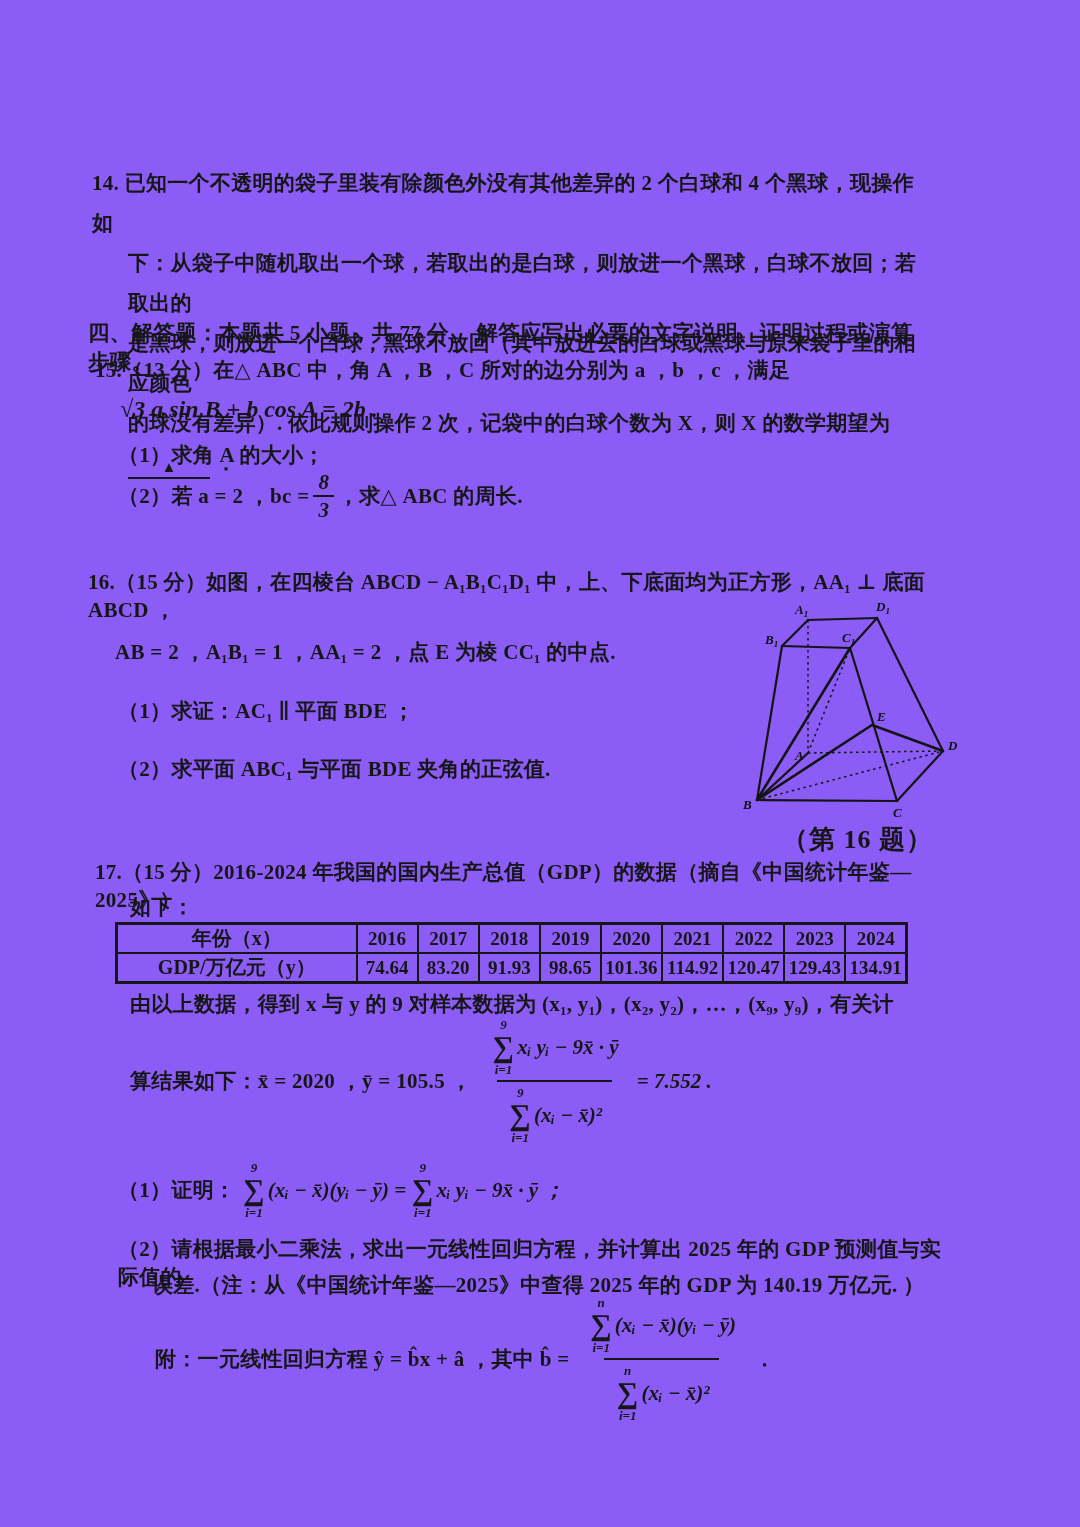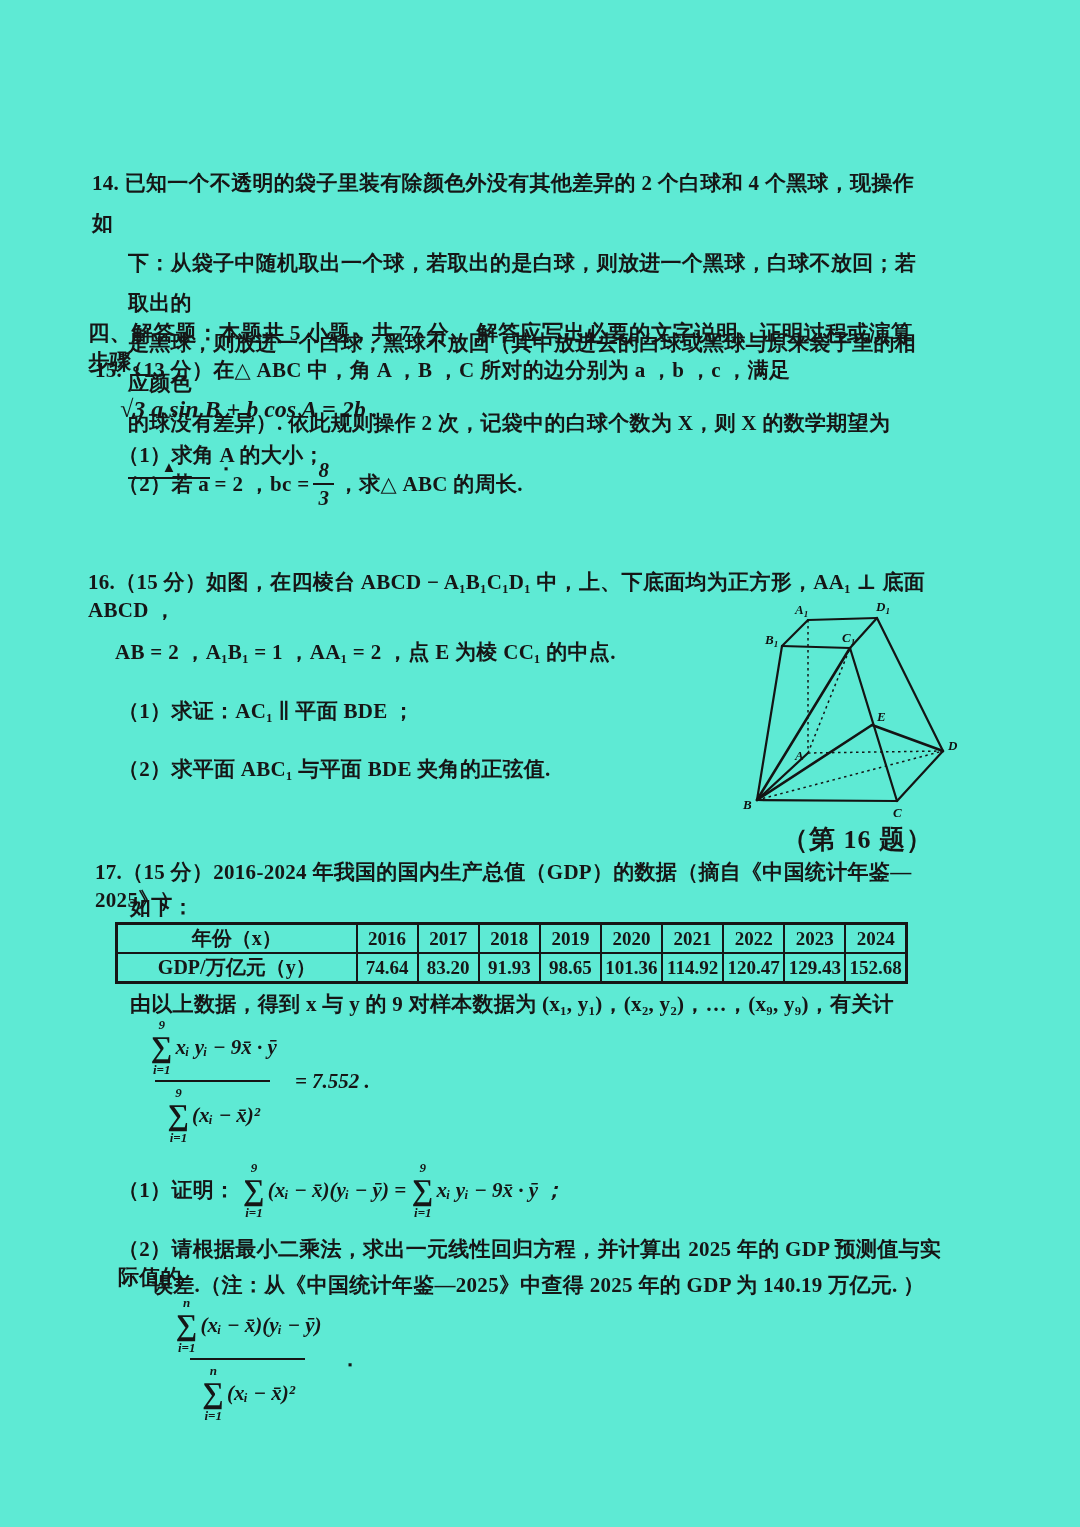--- a/index.html
+++ b/index.html
@@ -1,19 +1,19 @@
 <!DOCTYPE html>
 <html><head>
 <meta charset="utf-8">
 <style>
   * { margin:0; padding:0; box-sizing:border-box; }
   html,body { background:#e8e8e8; }
   .page {
     position:relative; width:1080px; height:1527px; margin:0 auto;
-    background:#5eead4; color:#161616; overflow:hidden;
+    background:#8b5cf6; color:#161616; overflow:hidden;
     font-family:"Liberation Serif","DejaVu Serif",serif;
     font-weight:700; font-size:21px;
   }
   .abs { position:absolute; }
   .cn { font-family:"Liberation Serif","DejaVu Serif",serif; font-weight:700; letter-spacing:.3px; }
   .mi { font-style:italic; font-weight:700; }
   .lines { line-height:40px; }
   .indent { padding-left:36px; }
   
   .blank { display:inline-block; width:82px; border-bottom:2.5px solid #161616;
@@ -60,21 +60,21 @@
       <span class="blank">▲</span>
       <span>．</span>
     </div>
   </div>
 
   <div class="abs cn" style="left:88px; top:318px; width:840px; font-size:21.5px;">四、解答题：本题共 5 小题，共 77 分。 解答应写出必要的文字说明、证明过程或演算步骤。</div>
 
   <div class="abs cn" style="left:95px; top:356px;">15.（13 分）在△ ABC 中，角 A ，B ，C 所对的边分别为 a ，b ，c ，满足</div>
   <div class="abs mi" style="left:120px; top:396px; font-size:24px;">√3 a sin B + b cos A = 2b .</div>
   <div class="abs cn" style="left:118px; top:441px;">（1）求角 A 的大小；</div>
-  <div class="abs mrow" style="left:118px; top:450px; height:68px;">
+  <div class="abs mrow" style="left:118px; top:462px; height:68px;">
     <span class="cn">（2）若 a = 2 ，bc =</span>
     <span class="sfrac mi">
       <span class="fnum">8</span>
       <span class="fden">3</span>
     </span>
     <span class="cn">，求△ ABC 的周长.</span>
   </div>
 
   <div class="abs cn" style="left:88px; top:568px; width:860px;">16.（15 分）如图，在四棱台 ABCD − A₁B₁C₁D₁ 中，上、下底面均为正方形，AA₁ ⊥ 底面 ABCD ，</div>
   <div class="abs cn" style="left:115px; top:638px;">AB = 2 ，A₁B₁ = 1 ，AA₁ = 2 ，点 E 为棱 CC₁ 的中点.</div>
@@ -153,28 +153,29 @@
     <tr>
       <td class="lab">GDP/万亿元（y）</td>
       <td>74.64</td>
       <td>83.20</td>
       <td>91.93</td>
       <td>98.65</td>
       <td>101.36</td>
       <td>114.92</td>
       <td>120.47</td>
       <td>129.43</td>
-      <td>152.68</td>
+      <td>134.91</td>
     </tr>
   </tbody>
     </table>
 
   <div class="abs cn" style="left:130px; top:990px; width:800px;">由以上数据，得到 x 与 y 的 9 对样本数据为 (x₁, y₁)，(x₂, y₂)，…，(x₉, y₉)，有关计</div>
 
   <div class="abs mrow" style="left:130px; top:1022px; height:118px;">
+    <span class="cn">算结果如下：x̄ = 2020 ，ȳ = 105.5 ，</span>
     <span class="frac">
       <span class="fnum">
         <span class="sum">
           <span class="lim">9</span>
           <span class="sig">∑</span>
           <span class="lim">i=1</span>
         </span>
         <span class="mi">xᵢ yᵢ − 9x̄ · ȳ</span>
       </span>
       <span class="fden">
@@ -202,20 +203,21 @@
       <span class="sig">∑</span>
       <span class="lim">i=1</span>
     </span>
     <span class="mi">xᵢ yᵢ − 9x̄ · ȳ ；</span>
   </div>
 
   <div class="abs cn" style="left:118px; top:1235px; width:830px;">（2）请根据最小二乘法，求出一元线性回归方程，并计算出 2025 年的 GDP 预测值与实际值的</div>
   <div class="abs cn" style="left:152px; top:1271px; width:800px;">误差.（注：从《中国统计年鉴—2025》中查得 2025 年的 GDP 为 140.19 万亿元. ）</div>
 
   <div class="abs mrow" style="left:155px; top:1295px; height:112px; margin-top:8px;">
+    <span class="cn">附：一元线性回归方程 ŷ = b̂x + â ，其中 b̂ =</span>
     <span class="frac">
       <span class="fnum">
         <span class="sum">
           <span class="lim">n</span>
           <span class="sig">∑</span>
           <span class="lim">i=1</span>
         </span>
         <span class="mi">(xᵢ − x̄)(yᵢ − ȳ)</span>
       </span>
       <span class="fden">

